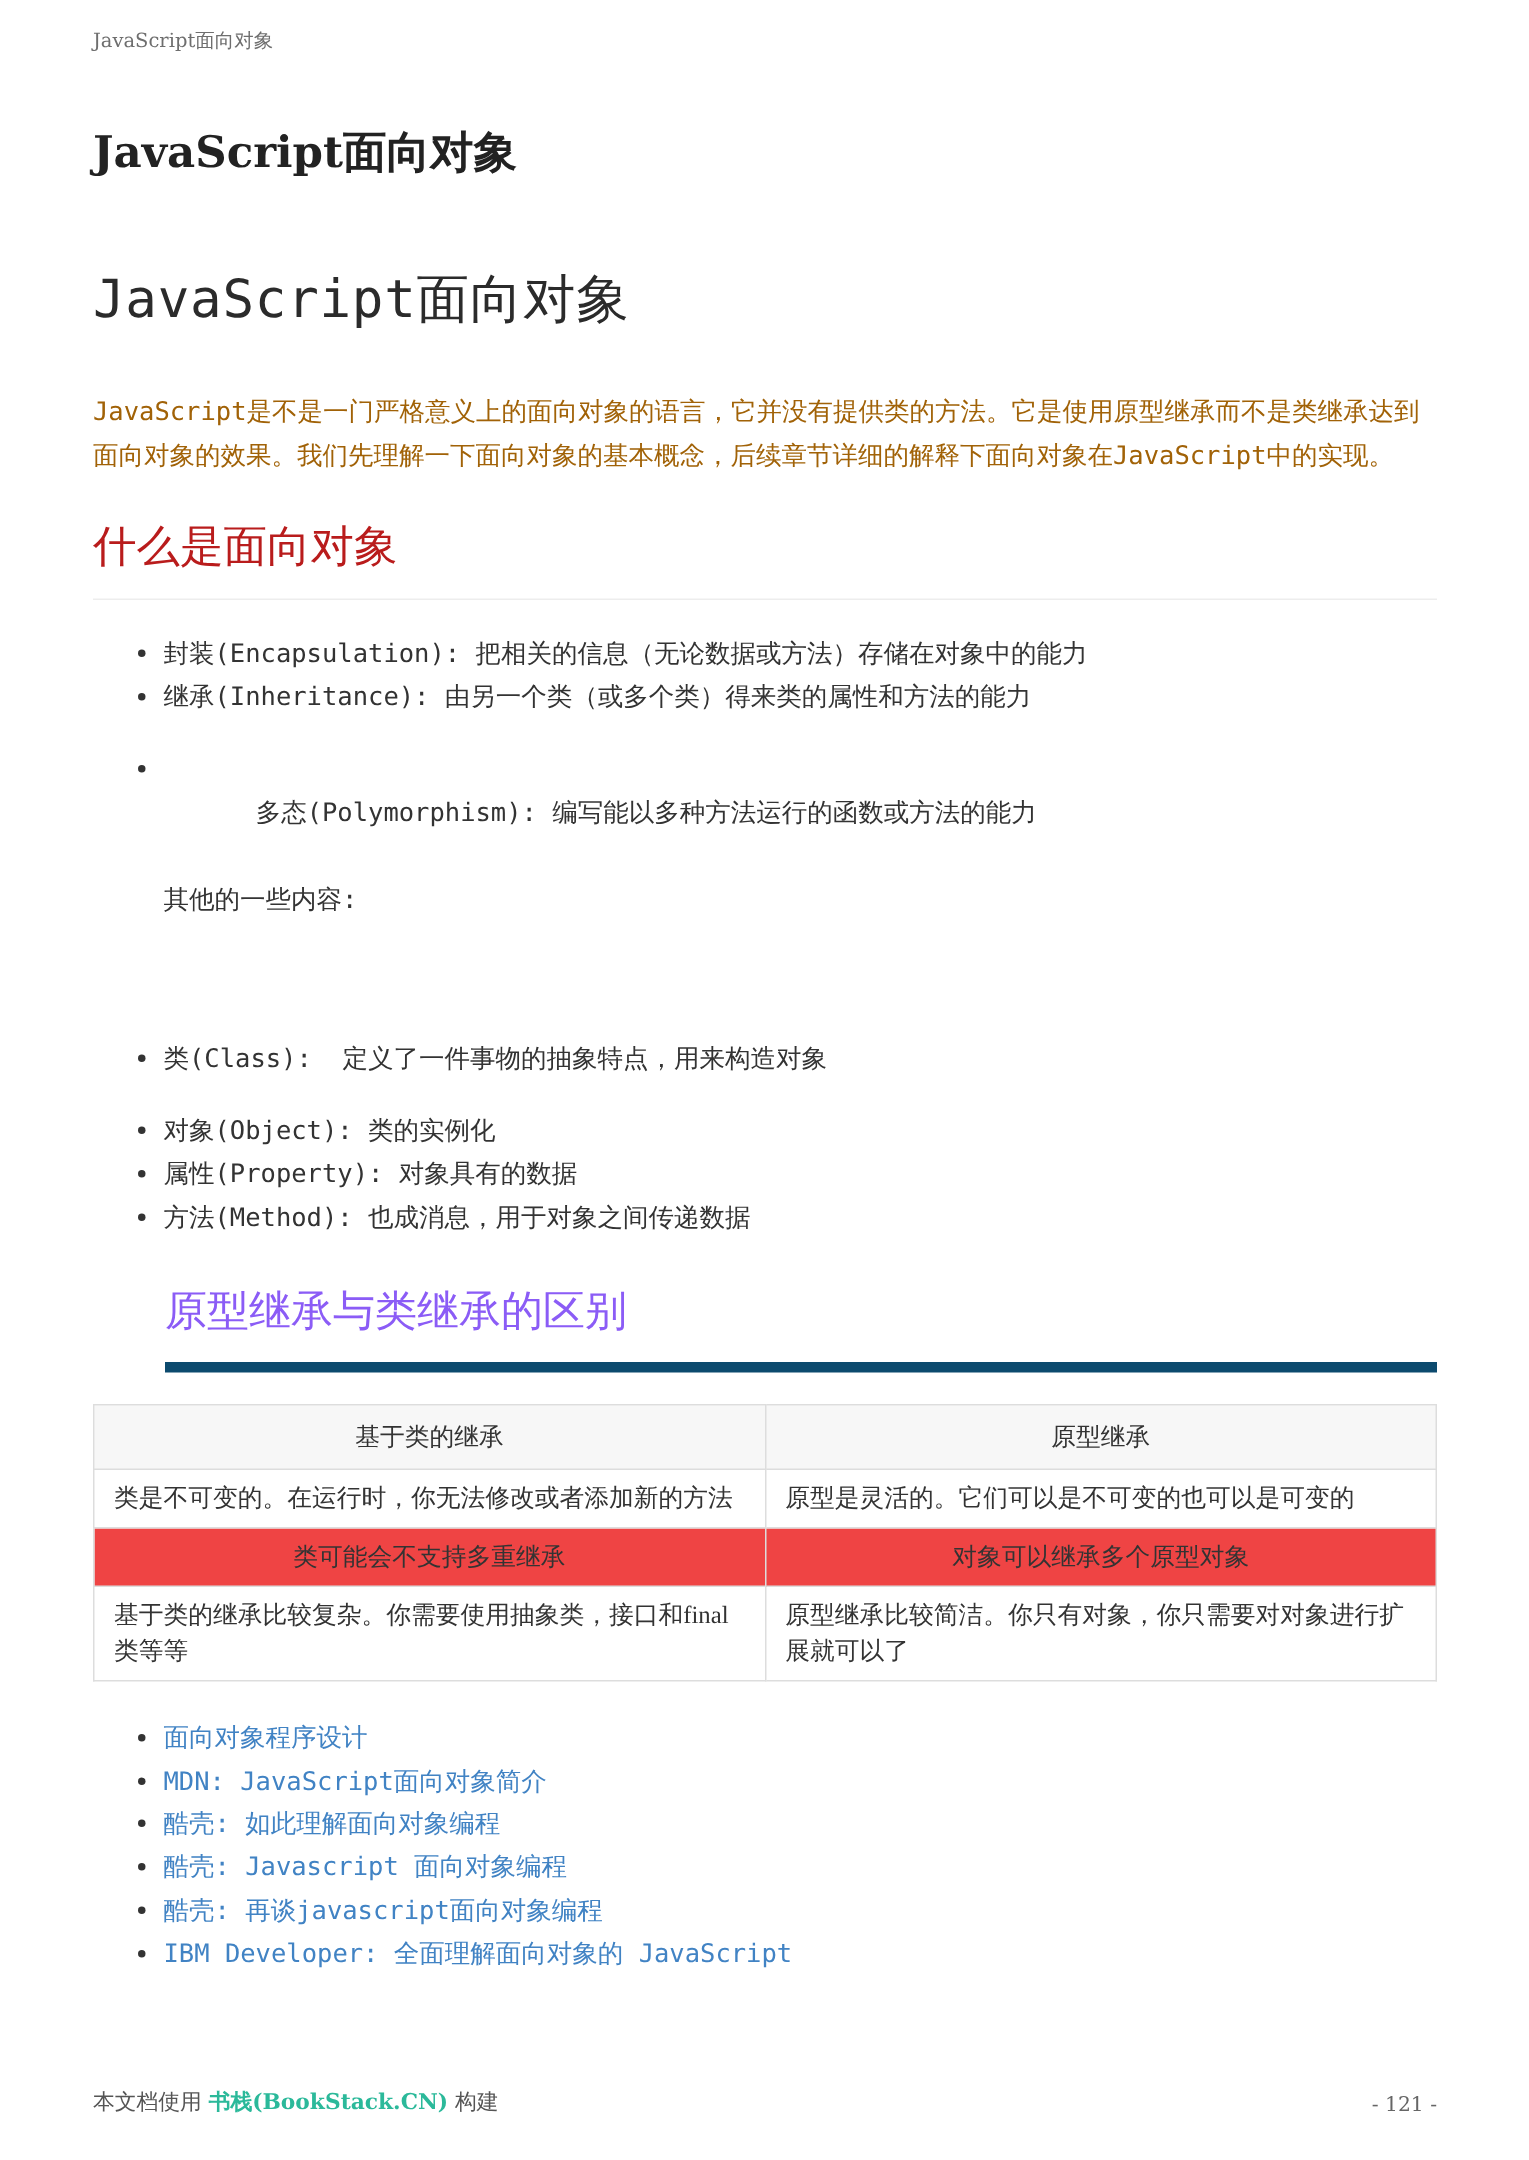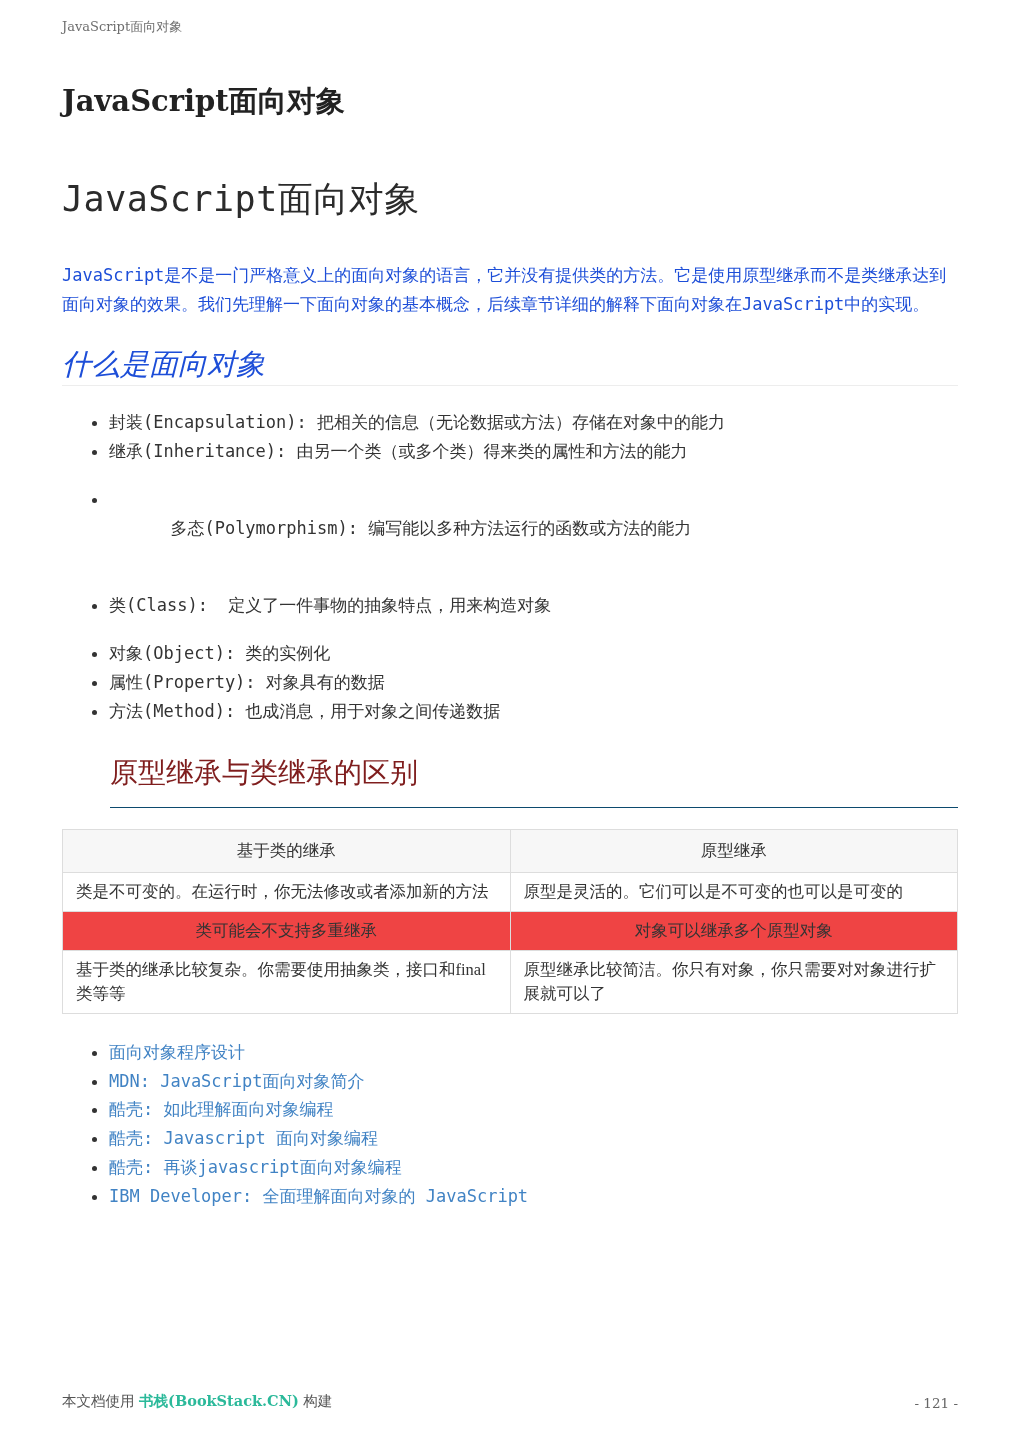--- a/index.html
+++ b/index.html
@@ -28,29 +28,29 @@
     margin-top: 54px;
     font-family: "DejaVu Sans Mono", monospace;
     font-size: 35px; font-weight: normal; color: #2b2b2b;
     letter-spacing: 0.5px;
   }
 
   .intro {
     margin-top: 38px;
     font-size: 17px; line-height: 29px;
     white-space: pre-wrap;
-    color: #1d4ed8;
+    color: #a16207;
   }
 
   h2.section-heading {
     margin-top: 26px;
     font-family: "DejaVu Sans", sans-serif;
-    font-size: 29px; font-weight: 500; color: #1d4ed8;
+    font-size: 29px; font-weight: 500; color: #b91c1c;
+    padding-bottom: 14px;
     border-bottom: 1px solid #ededed;
-    font-style: italic;
   }
 
   .lead {
     margin-top: 24px;
     font-size: 17px; line-height: 28px;
     white-space: pre-wrap;
   }
 
   ul.bullet-list {
     margin-top: 22px;
@@ -62,23 +62,23 @@
     white-space: pre-wrap;
     margin: 0;
   }
   ul.bullet-list li.loose { margin-top: 19px; }
   ul.bullet-list li .sub-line { display: block; }
 
   h2.sub-heading {
     margin-top: 28px;
     margin-left: 48px;
     font-family: "DejaVu Sans", sans-serif;
-    font-size: 28px; font-weight: 500; color: #7f1d1d;
+    font-size: 28px; font-weight: 500; color: #8b5cf6;
     padding-bottom: 15px;
-    border-bottom: 1px solid #0c4a6e;
+    border-bottom: 7px solid #0c4a6e;
   }
 
   table.compare-table {
     margin-top: 21px;
     width: 100%;
     border-collapse: collapse;
     font-size: 16.5px;
     font-family: Liberation Serif, serif;
   }
   table.compare-table th, table.compare-table td {
@@ -136,20 +136,21 @@
   <p class="intro">JavaScript是不是一门严格意义上的面向对象的语言，它并没有提供类的方法。它是使用原型继承而不是类继承达到面向对象的效果。我们先理解一下面向对象的基本概念，后续章节详细的解释下面向对象在JavaScript中的实现。</p>
 
   <h2 class="section-heading">什么是面向对象</h2>
 
 
   <ul class="bullet-list">
     <li>封装(Encapsulation): 把相关的信息（无论数据或方法）存储在对象中的能力</li>
     <li>继承(Inheritance): 由另一个类（或多个类）得来类的属性和方法的能力</li>
     <li class="loose">
       <span>多态(Polymorphism): 编写能以多种方法运行的函数或方法的能力</span>
+      <span class="sub-line">其他的一些内容:</span>
     </li>
     <li class="loose">类(Class):  定义了一件事物的抽象特点，用来构造对象</li>
     <li class="loose">对象(Object): 类的实例化</li>
     <li>属性(Property): 对象具有的数据</li>
     <li>方法(Method): 也成消息，用于对象之间传递数据</li>
   </ul>
 
   <h2 class="sub-heading">原型继承与类继承的区别</h2>
 
   <table class="compare-table">

